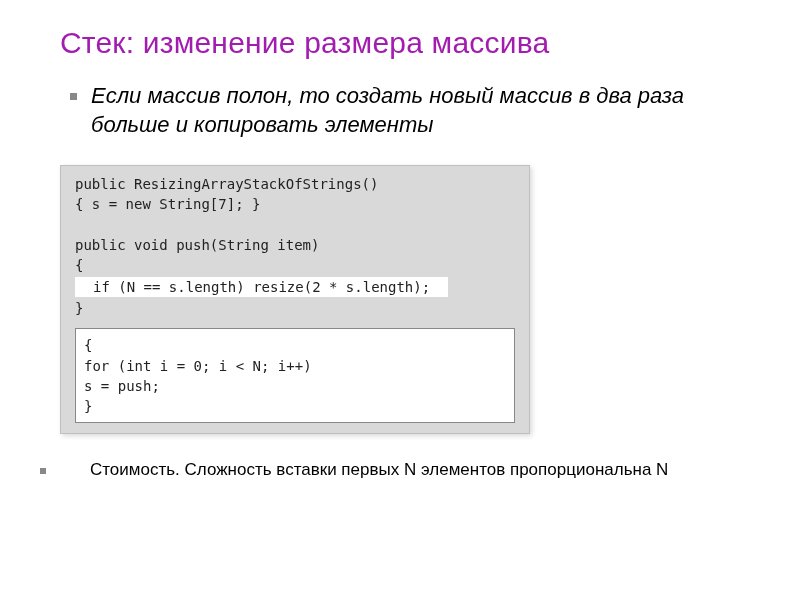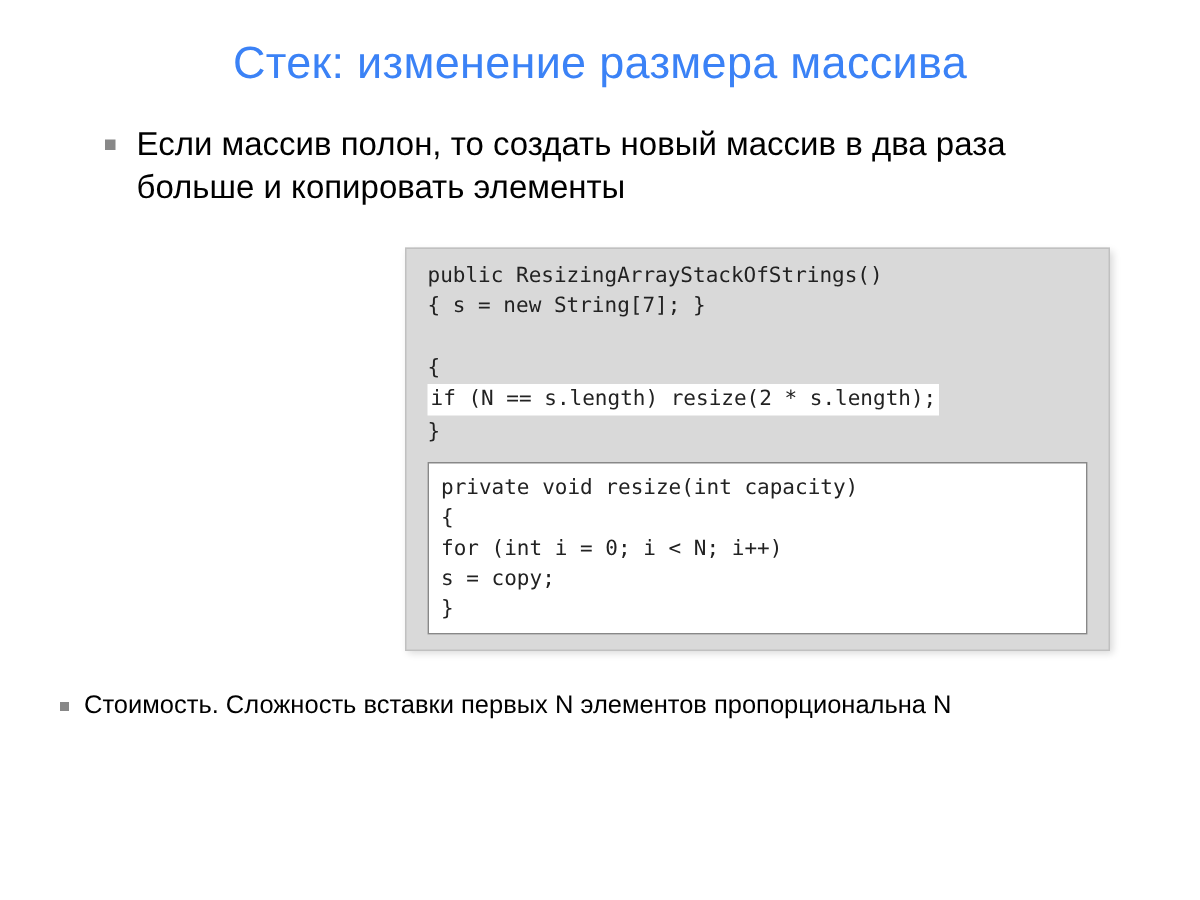--- a/index.html
+++ b/index.html
@@ -13,78 +13,79 @@
     overflow: hidden;
   }
   .slide {
     width: 100%;
     height: 100%;
     padding: 20px 60px 20px 60px;
   }
   .title {
     font-size: 30px;
     font-weight: normal;
-    text-align: center;
-    color: #3b82f6;
+    color: #a21caf;
     margin-bottom: 22px;
     margin-top: 6px;
     letter-spacing: 0.2px;
   }
   .bullet {
     display: flex;
     align-items: flex-start;
     margin-left: 10px;
     font-size: 22px;
     line-height: 1.3;
     color: #000;
+    font-style: italic;
   }
   .bullet .marker {
     width: 7px;
     height: 7px;
     background: #888;
     margin-top: 11px;
     margin-right: 14px;
     flex-shrink: 0;
   }
   .bullet .text { flex: 1; }
   .code-wrap {
     display: flex;
-    justify-content: flex-end;
+    justify-content: flex-start;
     margin-top: 26px;
     margin-bottom: 26px;
   }
   .code-block {
     background: #d9d9d9;
     border: 1px solid #c0c0c0;
     box-shadow: 2px 2px 5px rgba(0,0,0,0.15);
     font-family: "Consolas", "Lucida Console", monospace;
     font-size: 14px;
     line-height: 1.45;
     padding: 8px 14px 10px 14px;
     color: #222;
     width: 470px;
   }
   .code-block .hl {
     background: #fff;
     display: inline-block;
-    padding: 0 2px;
+    padding: 0 18px;
     margin: 1px 0;
   }
   .resize-box {
     border: 1px solid #888;
     background: #fff;
     margin-top: 10px;
     padding: 6px 8px;
   }
   .bottom-bullet {
     display: flex;
     align-items: flex-start;
     font-size: 17px;
     color: #000;
     margin-left: -20px;
+    gap: 34px;
   }
   .bottom-bullet .marker {
     width: 6px;
     height: 6px;
     background: #888;
     margin-top: 8px;
     margin-right: 10px;
     flex-shrink: 0;
   }
 </style>
@@ -98,29 +99,29 @@
   <div class="bullet">
     <div class="marker"></div>
     <div class="text">Если массив полон, то создать новый массив в два раза больше и копировать элементы</div>
   </div>
 
   <div class="code-wrap">
     <div class="code-block">
       <div>public ResizingArrayStackOfStrings()</div>
       <div>{   s = new String[7];  }</div>
       <div>&nbsp;</div>
+      <div>public void push(String item)</div>
       <div>{</div>
       <div><span class="hl">   if (N == s.length)  resize(2 * s.length);</span></div>
       <div>}</div>
 
       <div class="resize-box">
-        <div>private void resize(int capacity)</div>
         <div>{</div>
         <div>   for (int i = 0; i &lt; N; i++)</div>
-        <div>   s = copy;</div>
+        <div>   s = push;</div>
         <div>}</div>
       </div>
     </div>
   </div>
 
   <div class="bottom-bullet">
     <div class="marker"></div>
     <div>Стоимость. Сложность вставки первых N элементов пропорциональна N</div>
   </div>
 

